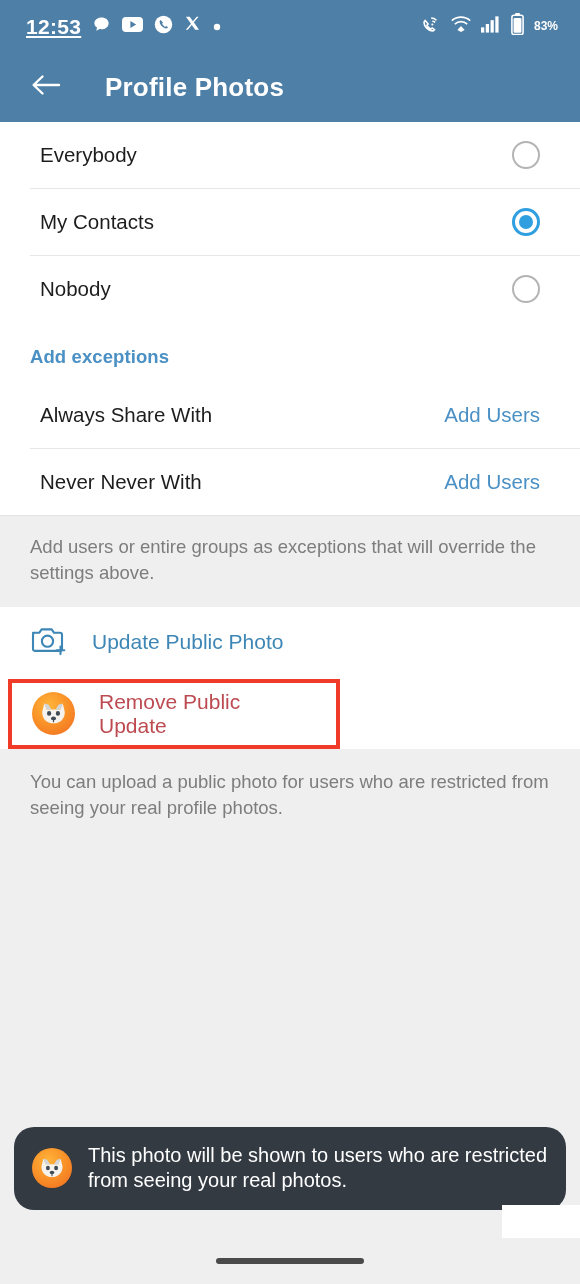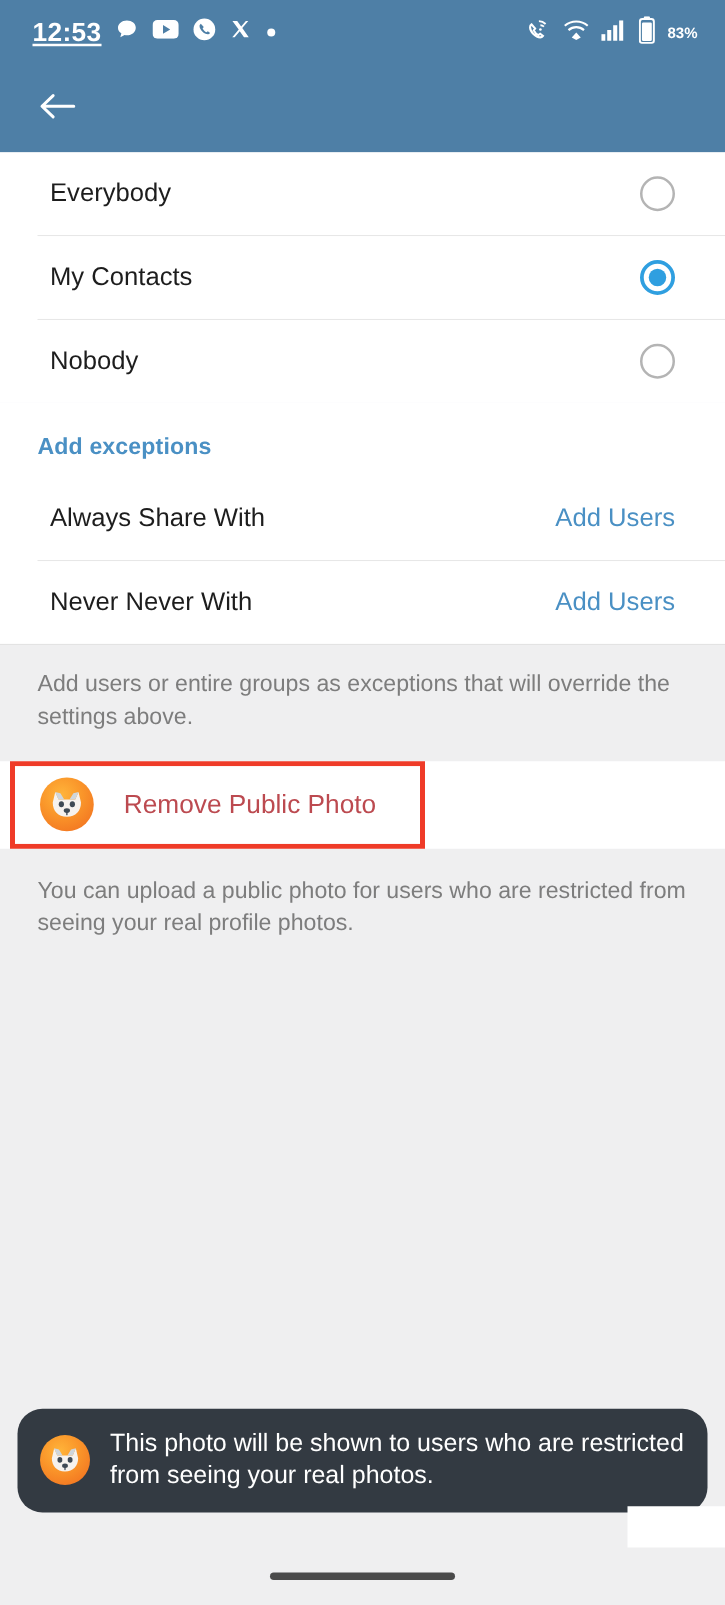--- a/index.html
+++ b/index.html
@@ -308,20 +308,21 @@
   </div>
 
   <div class="appbar">
     <div class="back-btn">
       <span>
         <svg width="30" height="26" viewBox="0 0 30 26">
           <path fill="none" stroke="#fff" stroke-width="2.4" stroke-linecap="round" stroke-linejoin="round" d="M28 13H3M11.5 4.5L2.6 13l8.9 8.5"></path>
         </svg>
       </span>
     </div>
+    <div class="appbar-title">Profile Photos</div>
   </div>
 
   <div class="card">
 
     <div class="row">
       <span class="row-label">Everybody</span>
       <span class="radio"></span>
     </div>
     <div class="divider"></div>
 
@@ -350,34 +351,44 @@
     <div class="row">
       <span class="row-label">Never Never With</span>
       <span class="row-action">Add Users</span>
     </div>
   </div>
 
   <div class="note">Add users or entire groups as exceptions that will override the settings above.</div>
 
   <div class="card">
 
+    <div class="pp-row pp-update">
+      <span>
+        <svg width="38" height="34" viewBox="0 0 38 34">
+          <path fill="none" stroke="#3d86b5" stroke-width="2.1" stroke-linejoin="round" d="M3 9.8h6.2l2.4-3.4h10.1l2.4 3.4H30c1.1 0 2 .9 2 2v14.1c0 1.1-.9 2-2 2H5c-1.1 0-2-.9-2-2V11.8c0-1.1.9-2 2-2z"></path>
+          <circle cx="17.5" cy="18.2" r="5.6" fill="none" stroke="#3d86b5" stroke-width="2.1"></circle>
+          <path fill="none" stroke="#3d86b5" stroke-width="2.1" stroke-linecap="round" d="M30.5 23.5v7.6M26.7 27.3h7.6"></path>
+        </svg>
+      </span>
+      <span class="pp-label">Update Public Photo</span>
+    </div>
 
     <div class="highlight-wrap">
       <div class="pp-row pp-remove">
         <span class="avatar">
           <svg width="43" height="43" viewBox="0 0 43 43">
             <path fill="#f6f2ee" d="M12.2 11.5l2.6 6.1h13.4l2.6-6.1 2 8.4c0 6.6-4.2 11.4-11.3 11.4S10.2 26.5 10.2 19.9z"></path>
             <path fill="#cfd6dc" d="M12.2 11.5l2.6 6.1h4.6l-3.1-5.1zM30.8 11.5l-2.6 6.1h-4.6l3.1-5.1z"></path>
             <ellipse cx="17.1" cy="21.4" rx="2.1" ry="2.4" fill="#3f4a55"></ellipse>
             <ellipse cx="25.9" cy="21.4" rx="2.1" ry="2.4" fill="#3f4a55"></ellipse>
             <ellipse cx="21.5" cy="26.4" rx="2.5" ry="1.9" fill="#3f4a55"></ellipse>
             <path fill="none" stroke="#3f4a55" stroke-width="1.1" stroke-linecap="round" d="M21.5 27.9v1.8"></path>
           </svg>
         </span>
-        <span class="pp-label">Remove Public Photo</span>
+        <span class="pp-label">Remove Public Update</span>
       </div>
     </div>
 
   </div>
 
   <div class="note nb">You can upload a public photo for users who are restricted from seeing your real profile photos.</div>
 
   <div class="toast">
     <span class="avatar small">
       <svg width="40" height="40" viewBox="0 0 43 43">

